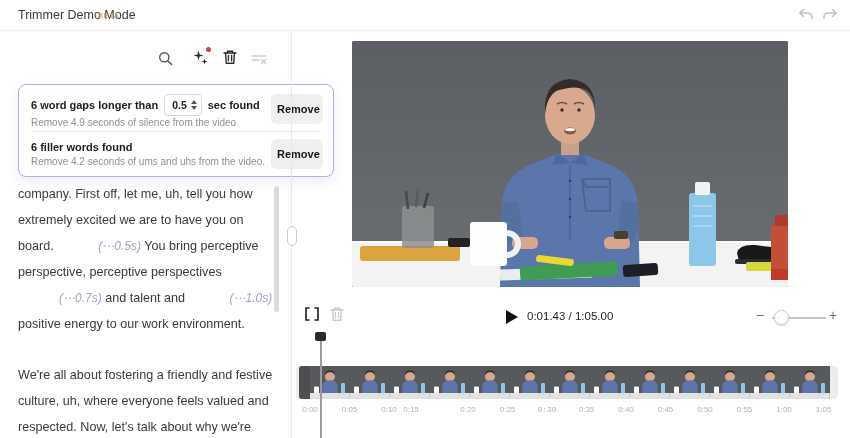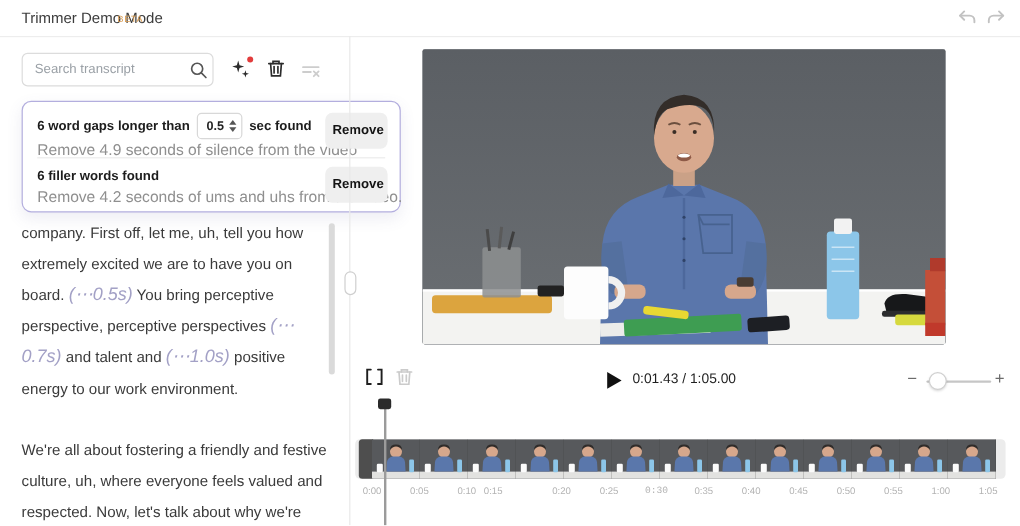--- a/index.html
+++ b/index.html
@@ -22,34 +22,34 @@
   .search-mag{position:absolute;left:158px;top:51px;width:15px;height:15px;}
   .icon-btn{position:absolute;width:18px;height:18px;cursor:pointer;}
   .icon-btn svg{width:100%;height:100%;}
   .red-dot{position:absolute;right:-1px;top:-2px;width:5px;height:5px;border-radius:50%;background:#e23c3c;}
 
   
   .sugg-card{position:absolute;left:18px;top:84px;width:316px;height:93px;background:#fff;border:1.5px solid #b3aede;
       border-radius:8px;box-sizing:border-box;box-shadow:0 5px 12px rgba(90,90,150,.10);}
   .sugg-row{position:absolute;left:0;width:100%;}
   .sugg-title{position:absolute;left:12px;top:0;font-size:11px;font-weight:bold;color:#1c1c1c;display:flex;align-items:center;white-space:nowrap;}
-  .sugg-sub{position:absolute;left:12px;font-size:13px;color:#8f8f8f;white-space:nowrap;}
+  .sugg-sub{position:absolute;left:12px;font-size:10px;color:#8f8f8f;white-space:nowrap;}
   .stepper{display:inline-flex;align-items:center;border:1px solid #d8d8d8;border-radius:4px;height:20px;padding:0 4px 0 7px;margin:0 6px;background:#fff;cursor:pointer;}
   .stepper .val{font-size:10.5px;font-weight:bold;color:#222;margin-right:4px;}
   .stepper .arrows{display:flex;flex-direction:column;gap:2px;}
   .tri-up{width:0;height:0;border-left:3.5px solid transparent;border-right:3.5px solid transparent;border-bottom:4px solid #555;}
   .tri-down{width:0;height:0;border-left:3.5px solid transparent;border-right:3.5px solid transparent;border-top:4px solid #555;}
   .remove-btn{position:absolute;right:10px;width:52px;height:30px;background:#efefef;border:none;border-radius:6px;
       font-size:11px;font-weight:bold;color:#141414;font-family:"Liberation Sans",sans-serif;cursor:pointer;}
   .card-divider{position:absolute;left:12px;right:12px;top:46px;height:1px;background:#ececec;}
 
   
   .transcript{position:absolute;left:18px;top:181px;width:256px;font-size:12.6px;line-height:26px;color:#3a3a3a;}
   .transcript p{margin:0 0 25px 0;}
-  .gap{font-style:italic;font-size:15px;color:#a3a1c6;}
+  .gap{font-style:italic;font-size:12px;color:#a3a1c6;margin-left:41px;}
   .t-scrollbar{position:absolute;left:274px;top:186px;width:5px;height:126px;background:#dadada;border-radius:3px;}
 
   
   .video{position:absolute;left:352px;top:41px;width:436px;height:246px;border-radius:2px;overflow:hidden;background:#60646a;}
 
   
   .ctl{position:absolute;}
   .time-display{position:absolute;left:527px;top:310px;font-size:11.5px;color:#1f1f1f;white-space:nowrap;}
   .zoom-label{position:absolute;top:306px;font-size:14px;color:#6b6b6b;cursor:pointer;line-height:18px;}
   .zoom-track{position:absolute;left:772px;top:317px;width:54px;height:2px;background:#c6c6c6;border-radius:1px;}
@@ -80,21 +80,20 @@
       </svg>
     </div>
     <div class="histbtn" style="left:821px;">
       <svg viewBox="0 0 18 18">
         <path d="M11.5 3.5 L15 7 L11.5 10.5"></path>
           <path d="M15 7 H7 a4 4 0 0 0 -4 4 v1.5"></path>
       </svg>
     </div>
   </div>
 
-  <input class="search-input" type="text" placeholder="Search transcript" style="">
   <div class="search-mag">
     <svg viewBox="0 0 15 15">
         <circle cx="6.3" cy="6.3" r="4.6" fill="none" stroke="#555" stroke-width="1.4"></circle>
       <line x1="9.8" y1="9.8" x2="13.6" y2="13.6" stroke="#555" stroke-width="1.4" stroke-linecap="round"></line>
       </svg>
   </div>
 
   <div class="icon-btn" style="left:192px;top:49px;">
     <svg viewBox="0 0 18 18">
       <path d="M6.5 1.5 L7.6 5.4 L11.5 6.5 L7.6 7.6 L6.5 11.5 L5.4 7.6 L1.5 6.5 L5.4 5.4 Z" fill="#2c2c2c"></path>

